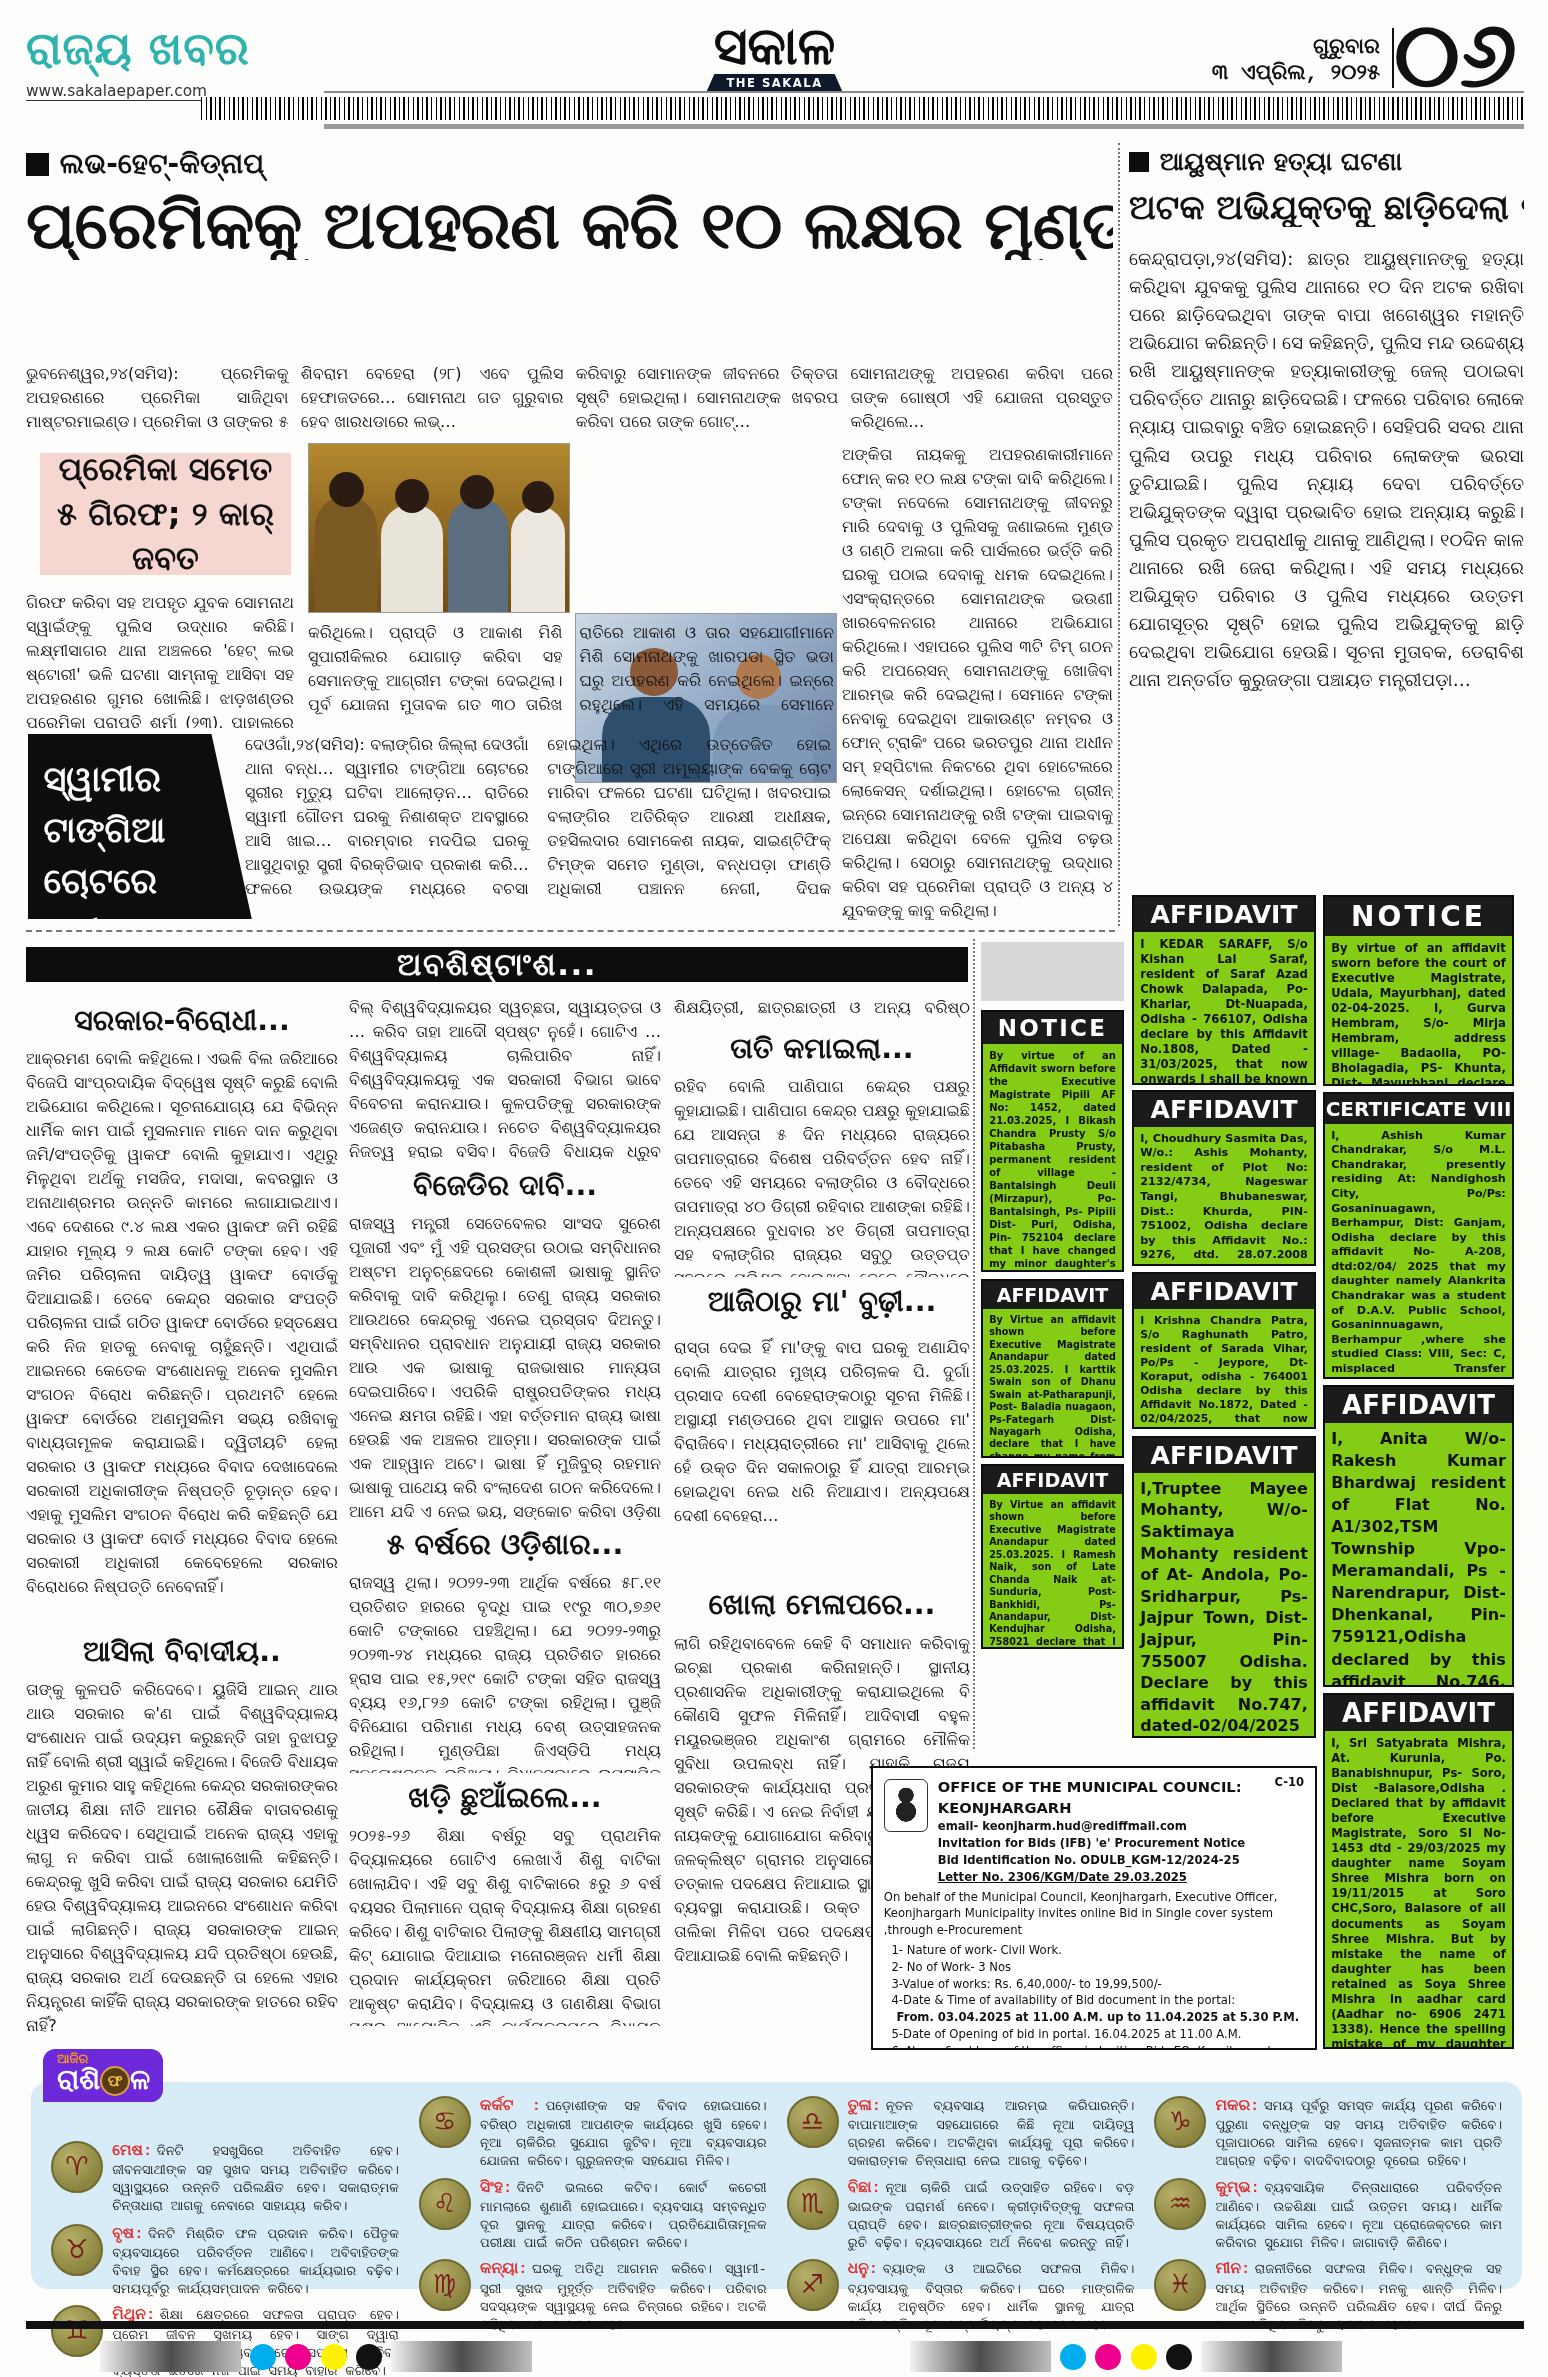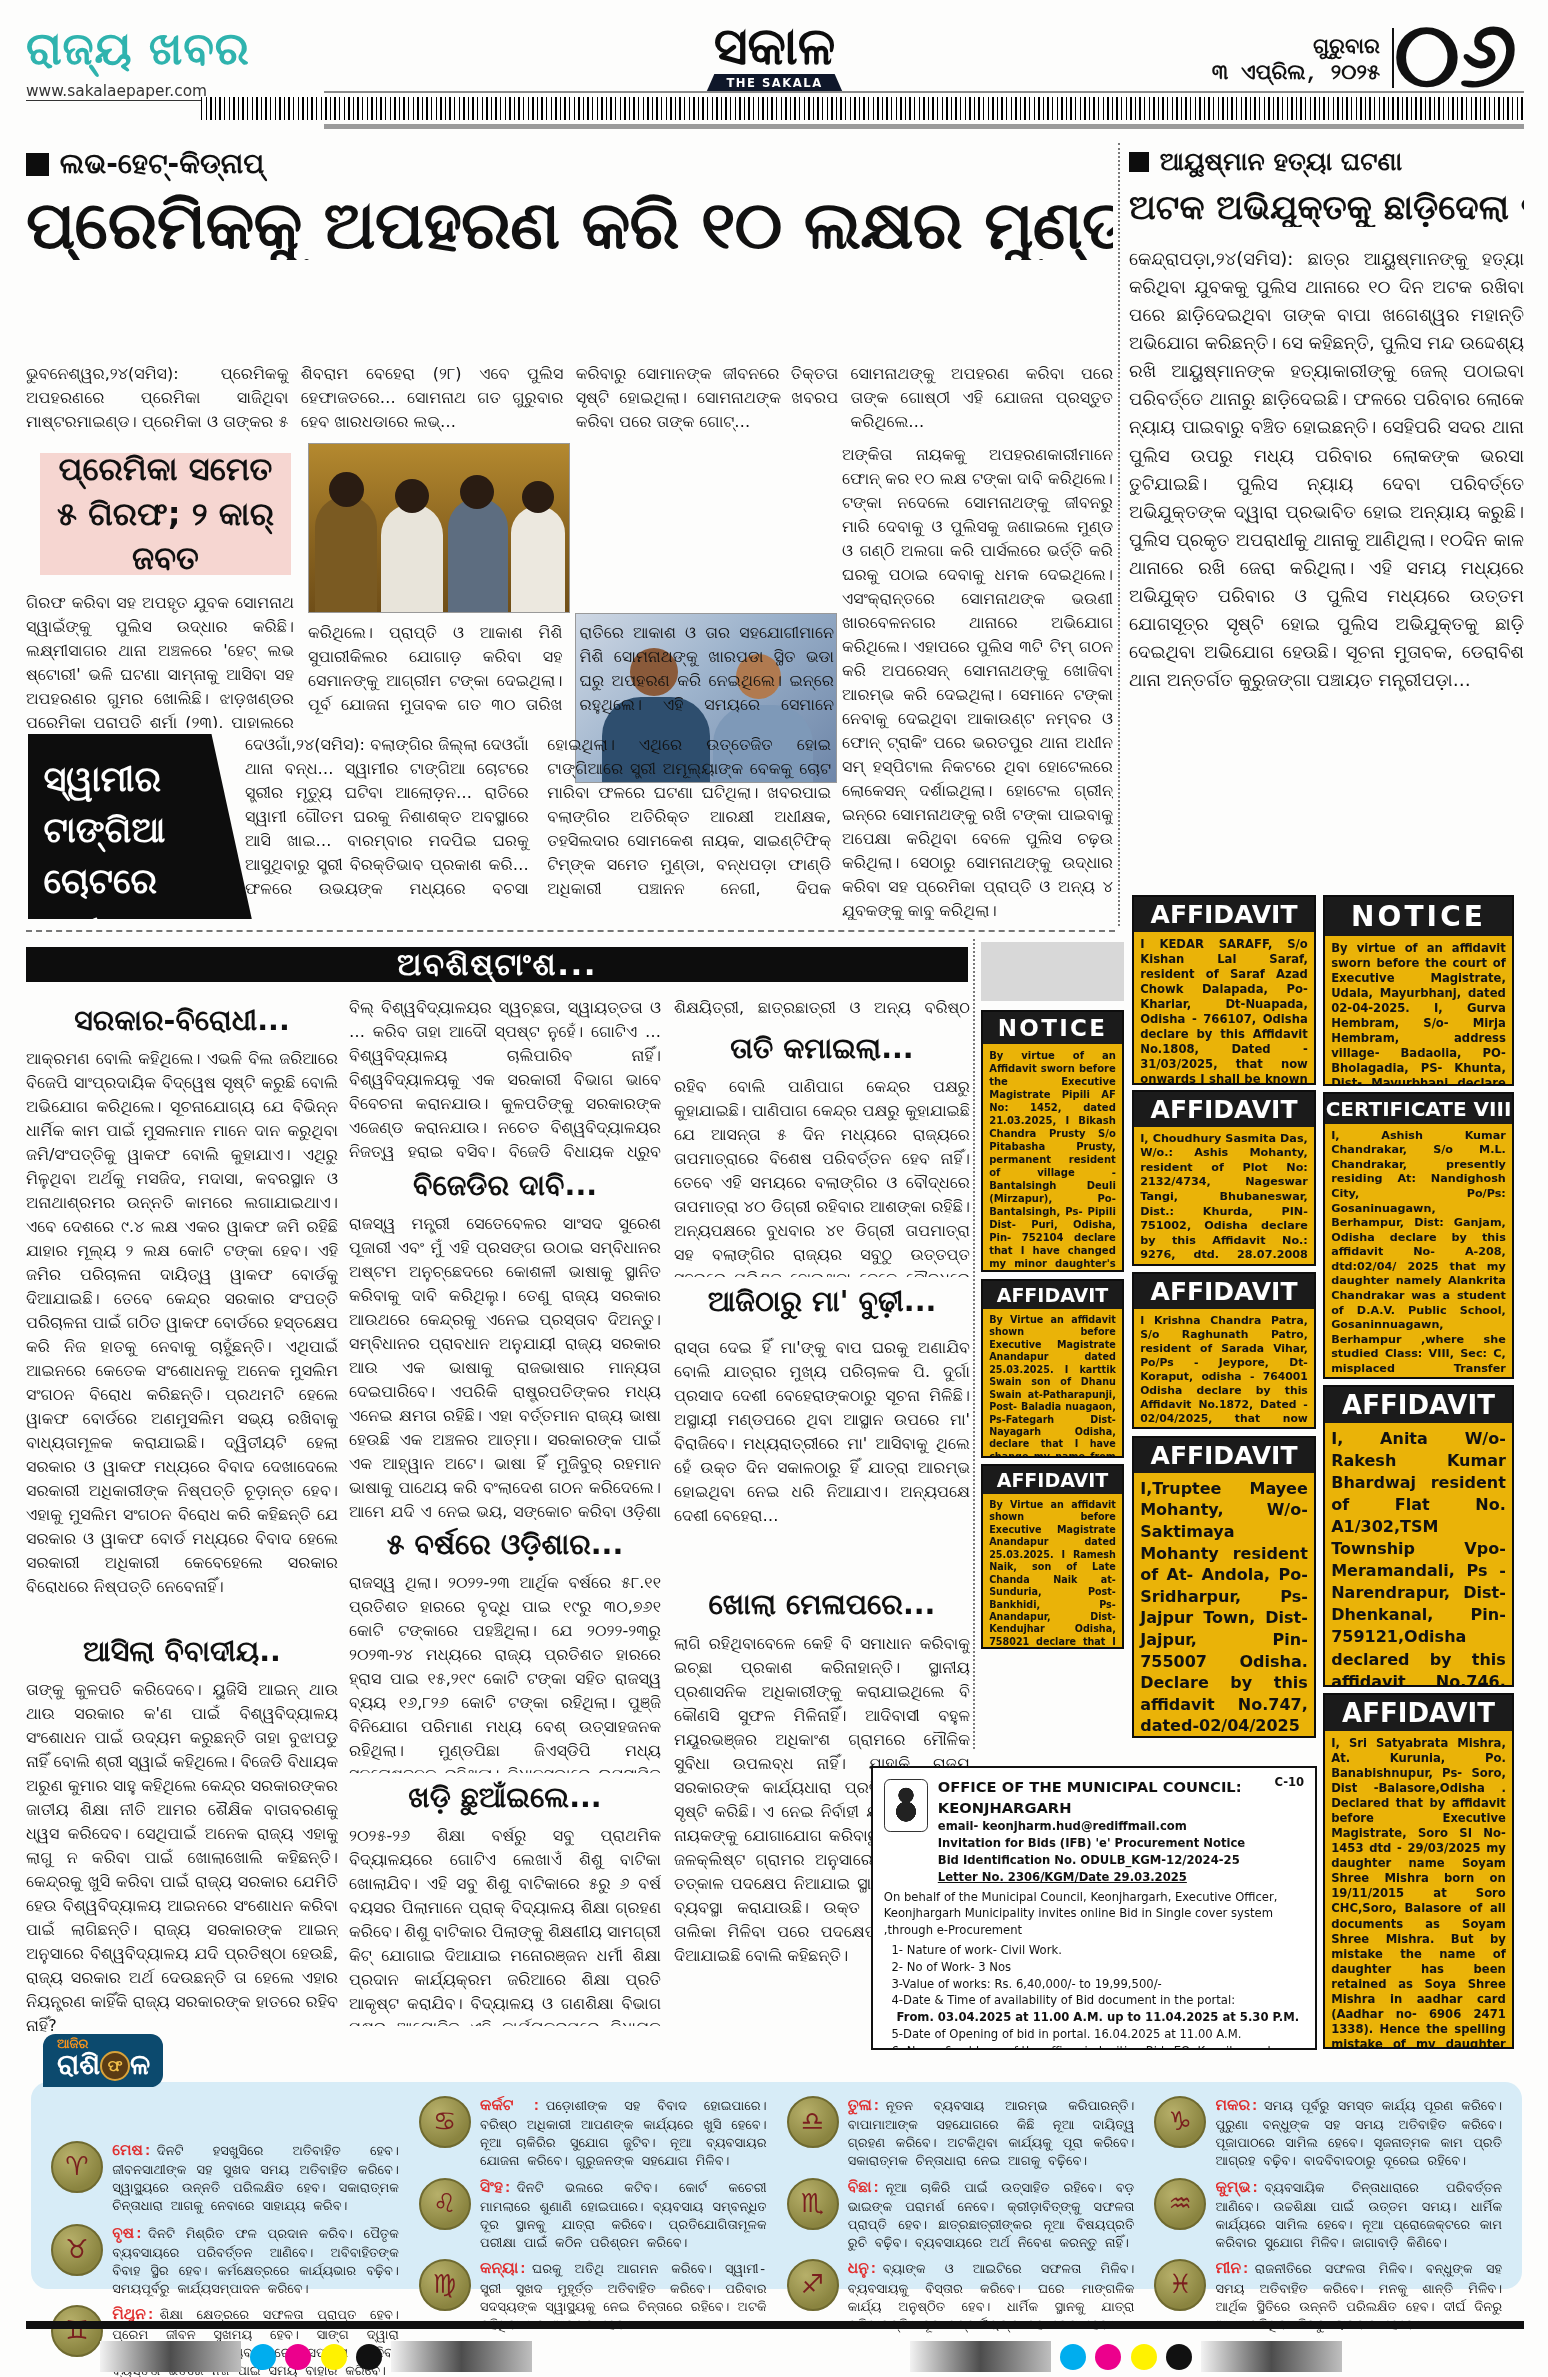--- a/index.html
+++ b/index.html
@@ -32,32 +32,32 @@
   .ph-couple{background:linear-gradient(135deg,#cfd8e4 0%,#9db3cc 45%,#6e86a8 100%);position:relative;}
   .two-col{column-count:2;column-gap:17px;}
   .three-col{column-count:2;column-gap:18.5px;}
   .axebox{background:#0d0d0d;color:#fff;font-weight:800;font-size:35px;line-height:1.45;padding:20px 15.4px;clip-path:polygon(0 0,82% 0,100% 100%,0 100%);}
   .story2-headline{font-size:34px;font-weight:800;line-height:1.15;white-space:nowrap;overflow:hidden;}
   .vdot{border-left:2.3px dotted #777;}
   .dashhr{border-top:2.3px dashed #777;}
   .absbanner{background:#0d0d0d;color:#fff;text-align:center;font-size:31px;font-weight:800;line-height:35px;letter-spacing:1.5px;}
   .cont-h{font-size:28.5px;font-weight:800;text-align:center;margin:7.7px 0 9.3px 0;}
   
-  .clsbox{border:2.3px solid #0d0d0d;background:#eab308;box-sizing:border-box;padding:4.6px 6.2px;overflow:hidden;}
+  .clsbox{border:2.3px solid #0d0d0d;background:#84cc16;box-sizing:border-box;padding:4.6px 6.2px;overflow:hidden;}
   .cls-hd{display:block;background:#1b1b1b;color:#fff;text-align:center;font-weight:900;margin:-4.6px -6.2px 4.6px -6.2px;padding:3.1px 0;}
   .cls-bd{font-weight:600;text-align:justify;line-height:1.3;}
   .graybox{background:#d8d8d8;}
   
   .muni{border:2.3px solid #111;background:#fff;box-sizing:border-box;padding:7.7px 10.8px;font-size:11.6px;line-height:1.45;overflow:hidden;}
   .muni-c{font-weight:700;}
   .muni-t{font-size:14.7px;font-weight:800;}
   .muni ul{margin:3.1px 0 0 7.7px;padding:0;list-style:none;}
   .muni-logo{width:42px;height:51px;background:radial-gradient(circle at 50% 30%,#222 18%,transparent 19%),radial-gradient(circle at 50% 62%,#222 26%,transparent 27%);border:1.5px solid #333;border-radius:6.2px;}
   
-  .hlogo{background:#0c4a6e;border-radius:12.3px 12.3px 12.3px 0;color:#fff;padding:3.1px 12.3px 6.2px 14px;}
+  .hlogo{background:#6d28d9;border-radius:12.3px 12.3px 12.3px 0;color:#fff;padding:3.1px 12.3px 6.2px 14px;margin-top:15px;}
   .hlogo .top{color:#f7941d;font-size:13px;font-weight:800;line-height:1;}
   .hlogo .main{font-size:28px;font-weight:900;line-height:1.05;}
   .hlogo .fcirc{display:inline-block;width:26px;height:26px;border-radius:50%;background:#5a3b14;color:#f3c14b;font-size:15.4px;font-weight:900;text-align:center;line-height:26px;border:2.3px solid #d9a33a;vertical-align:middle;}
   .hbox{background:#d7ecf7;border-radius:17px;}
   .hgrid{display:grid;grid-template-columns:repeat(4,1fr);column-gap:20px;row-gap:7.7px;padding:74px 20px 10.8px 20px;box-sizing:border-box;height:100%;}
   .hcellwrap{display:flex;flex-direction:column;gap:7.7px;}
   .hentry{display:flex;gap:9.3px;align-items:flex-start;}
   .zcirc{flex:0 0 48px;width:48px;height:48px;border-radius:50%;background:radial-gradient(circle at 35% 30%,#b7b06a,#8a8440 70%);border:2.3px solid #6f6a30;color:#7a1e1e;font-size:26px;text-align:center;line-height:46px;}
   .hent-t{font-size:13px;line-height:1.38;text-align:justify;overflow:hidden;font-family:Liberation Mono, monospace;}
   .hlabel{color:#e02f2f;font-weight:800;font-size:15.4px;margin-right:4.6px;}

